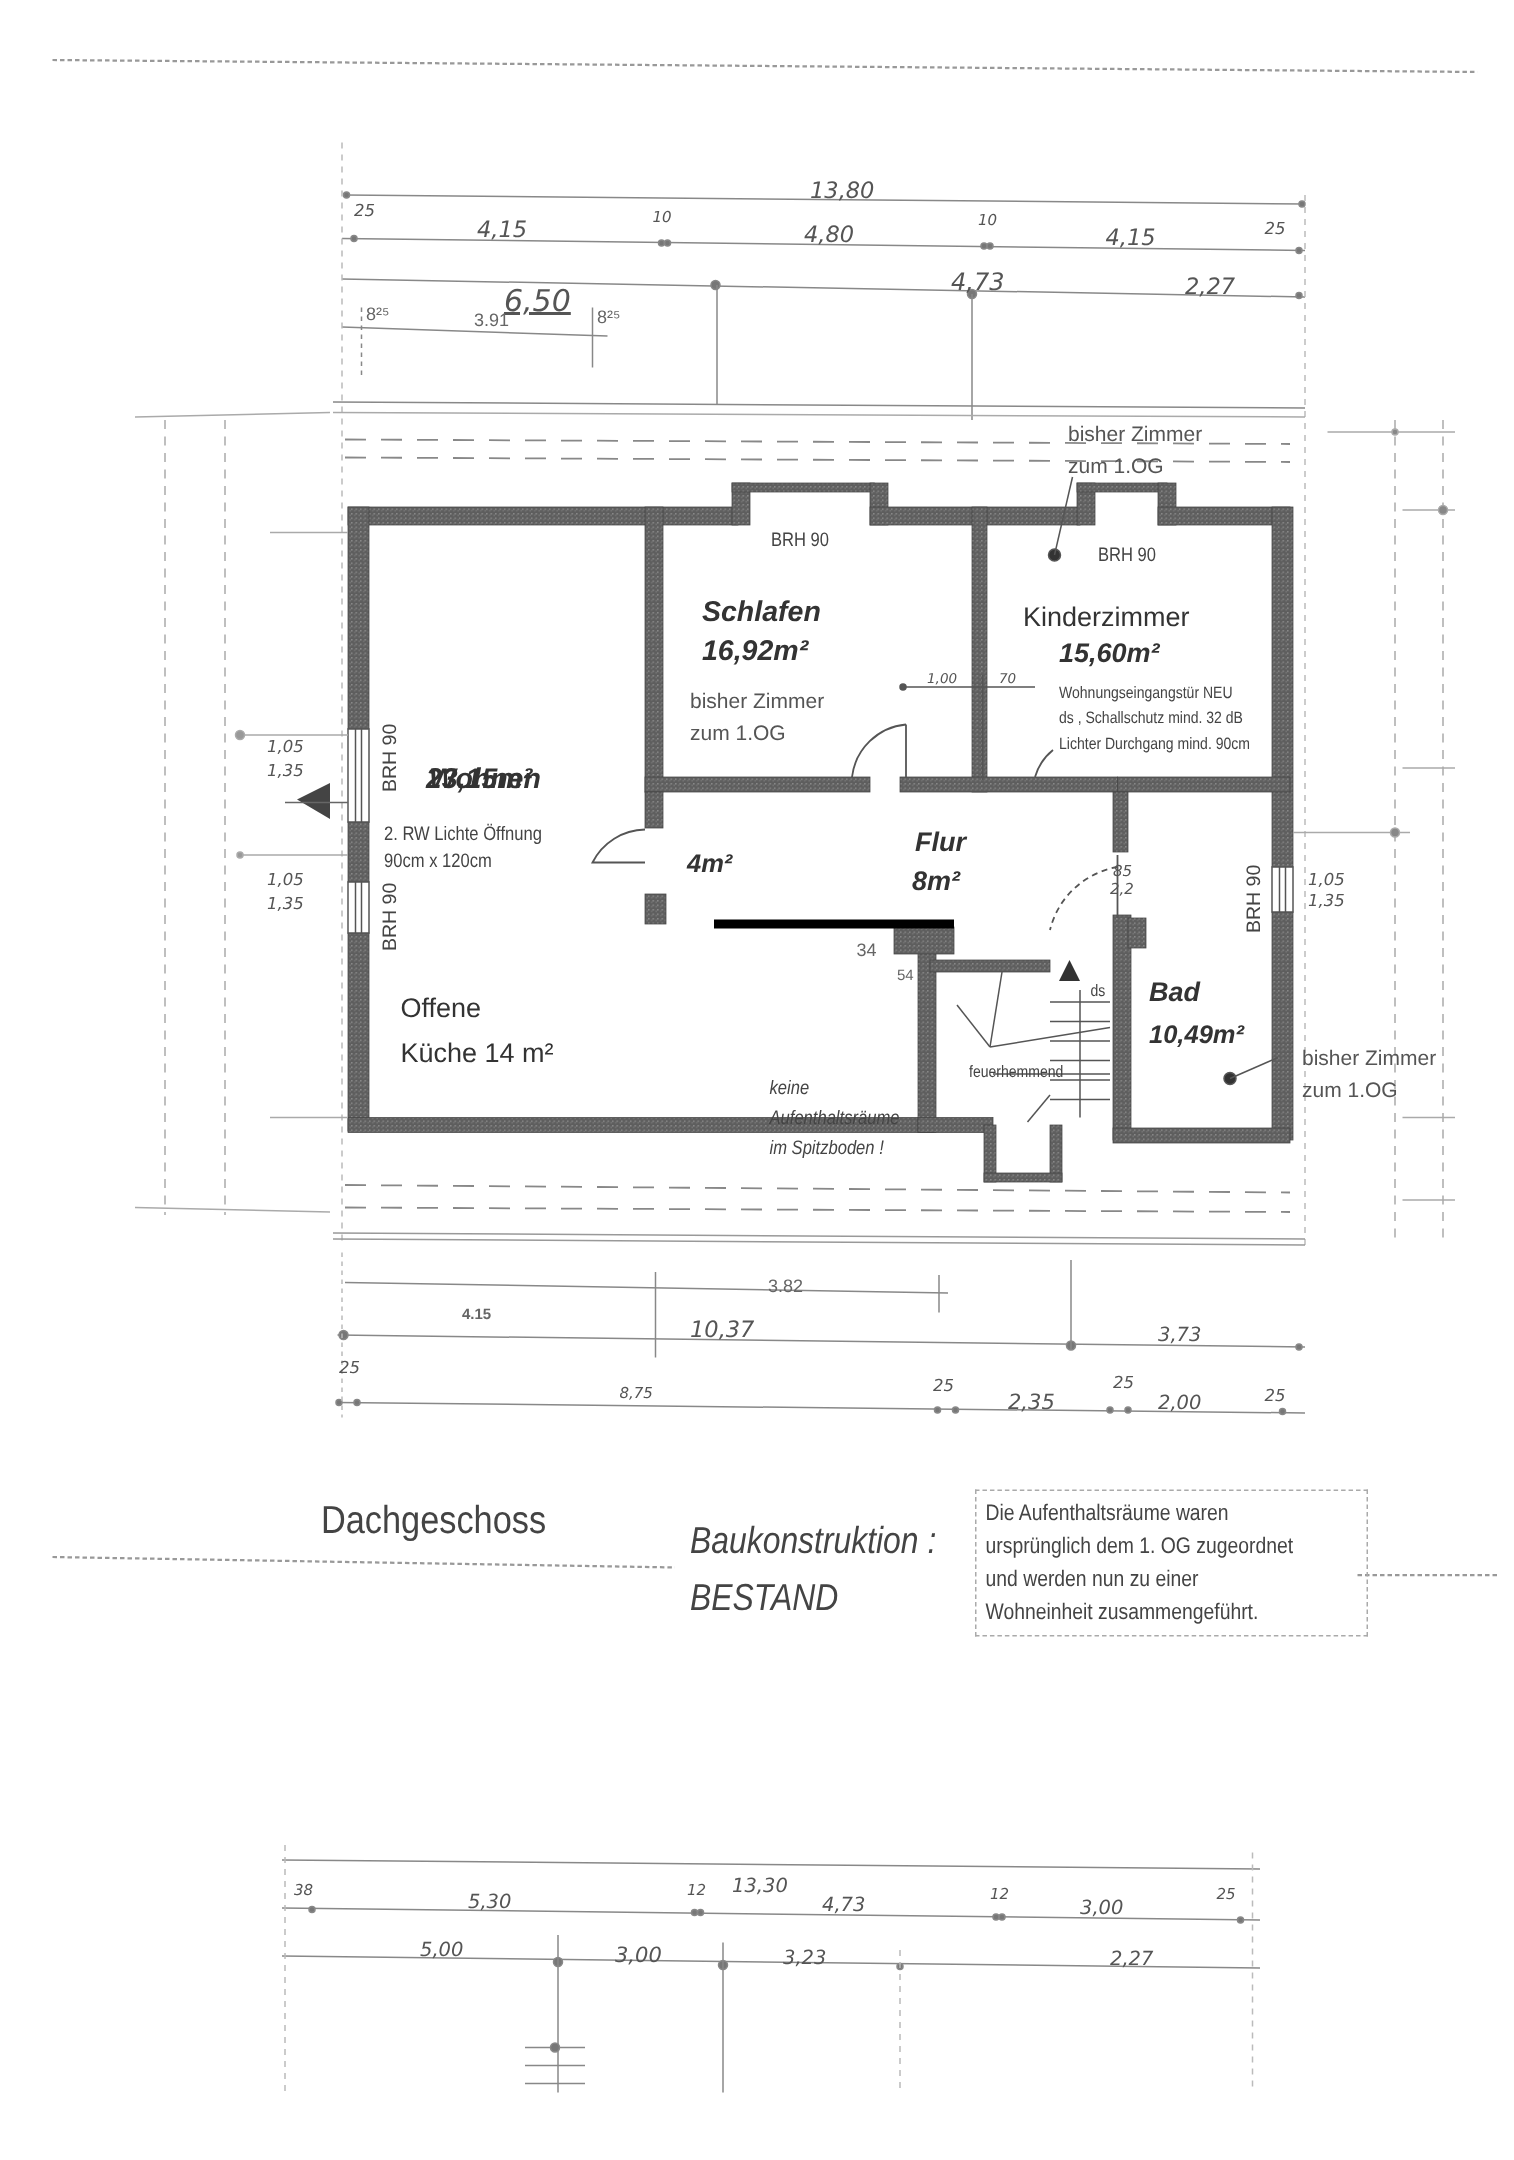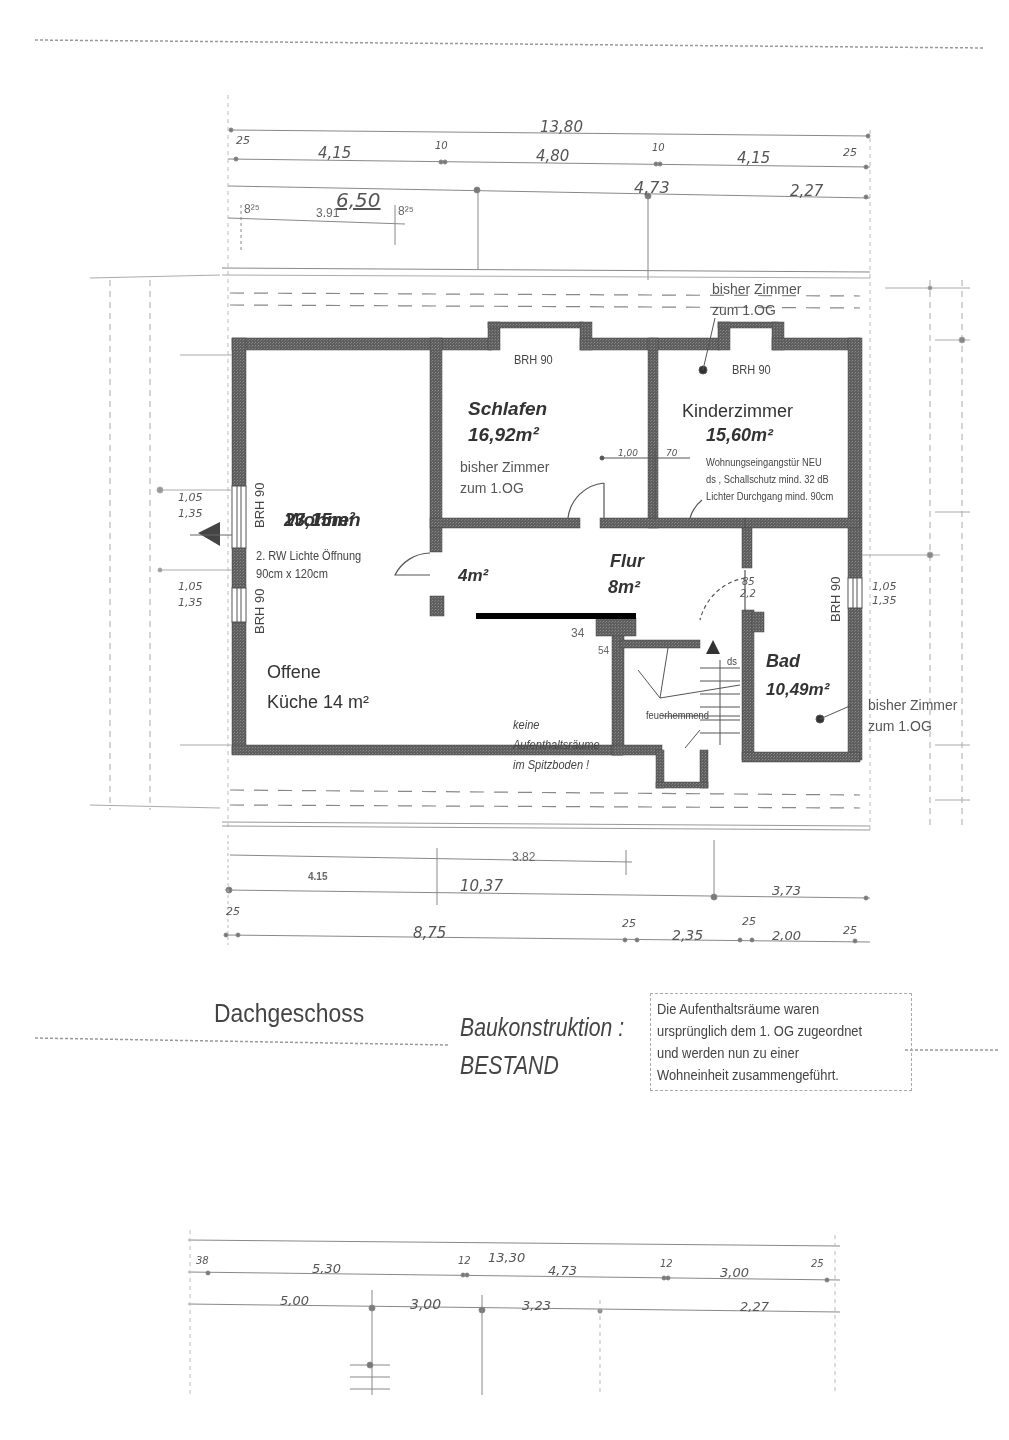--- a/index.html
+++ b/index.html
@@ -319,21 +319,21 @@
 <div class="abs dim" style="left:178px; top:596px; font-size:11px;">1,35</div>
 
 <div class="abs dim" style="left:872px; top:580px; font-size:11px;">1,05</div>
 <div class="abs dim" style="left:872px; top:594px; font-size:11px;">1,35</div>
 
 <div class="abs dim-small" style="left:308px; top:871px; font-size:10px;font-weight:bold;">4.15</div>
 <div class="abs dim-small" style="left:512px; top:850px; font-size:12px;">3.82</div>
 <div class="abs dim" style="left:460px; top:877px; font-size:15px;">10,37</div>
 <div class="abs dim" style="left:772px; top:883px; font-size:13px;">3,73</div>
 <div class="abs dim" style="left:226px; top:905px; font-size:11px;">25</div>
-<div class="abs dim" style="left:413px; top:924px; font-size:15px;">8,75</div>
+<div class="abs dim" style="left:413px; top:924px; font-size:10px;">8,75</div>
 <div class="abs dim" style="left:622px; top:917px; font-size:11px;">25</div>
 <div class="abs dim" style="left:672px; top:927px; font-size:14px;">2,35</div>
 <div class="abs dim" style="left:742px; top:915px; font-size:11px;">25</div>
 <div class="abs dim" style="left:772px; top:928px; font-size:13px;">2,00</div>
 <div class="abs dim" style="left:843px; top:924px; font-size:11px;">25</div>
 
 <div class="abs title" style="left:214px; top:998px;">Dachgeschoss</div>
 <div class="abs construct" style="left:460px; top:1010px;">Baukonstruktion :</div>
 <div class="abs construct" style="left:460px; top:1048px;">BESTAND</div>
 <div class="abs infobox" style="left:650px; top:993px; width:248px;">

